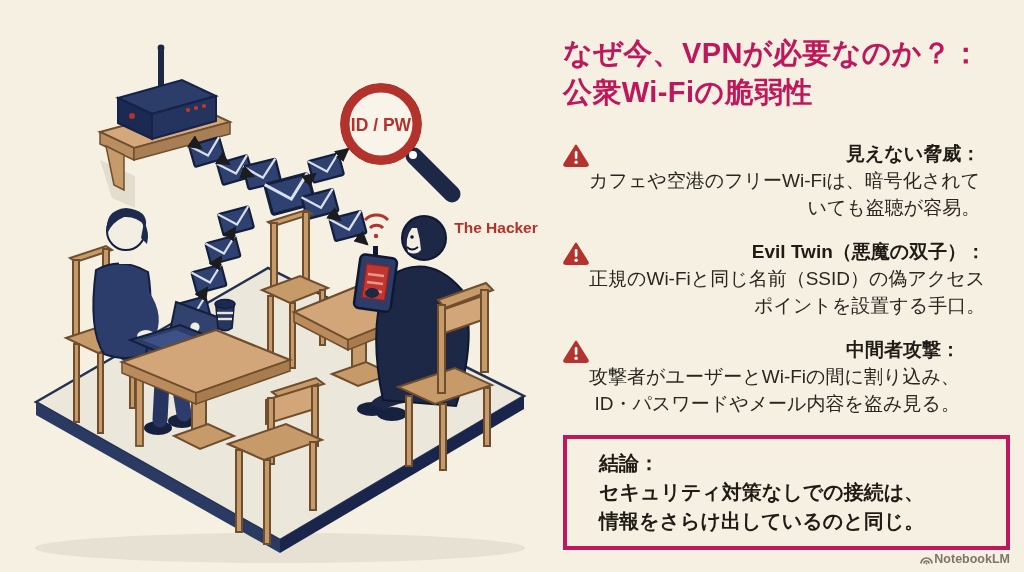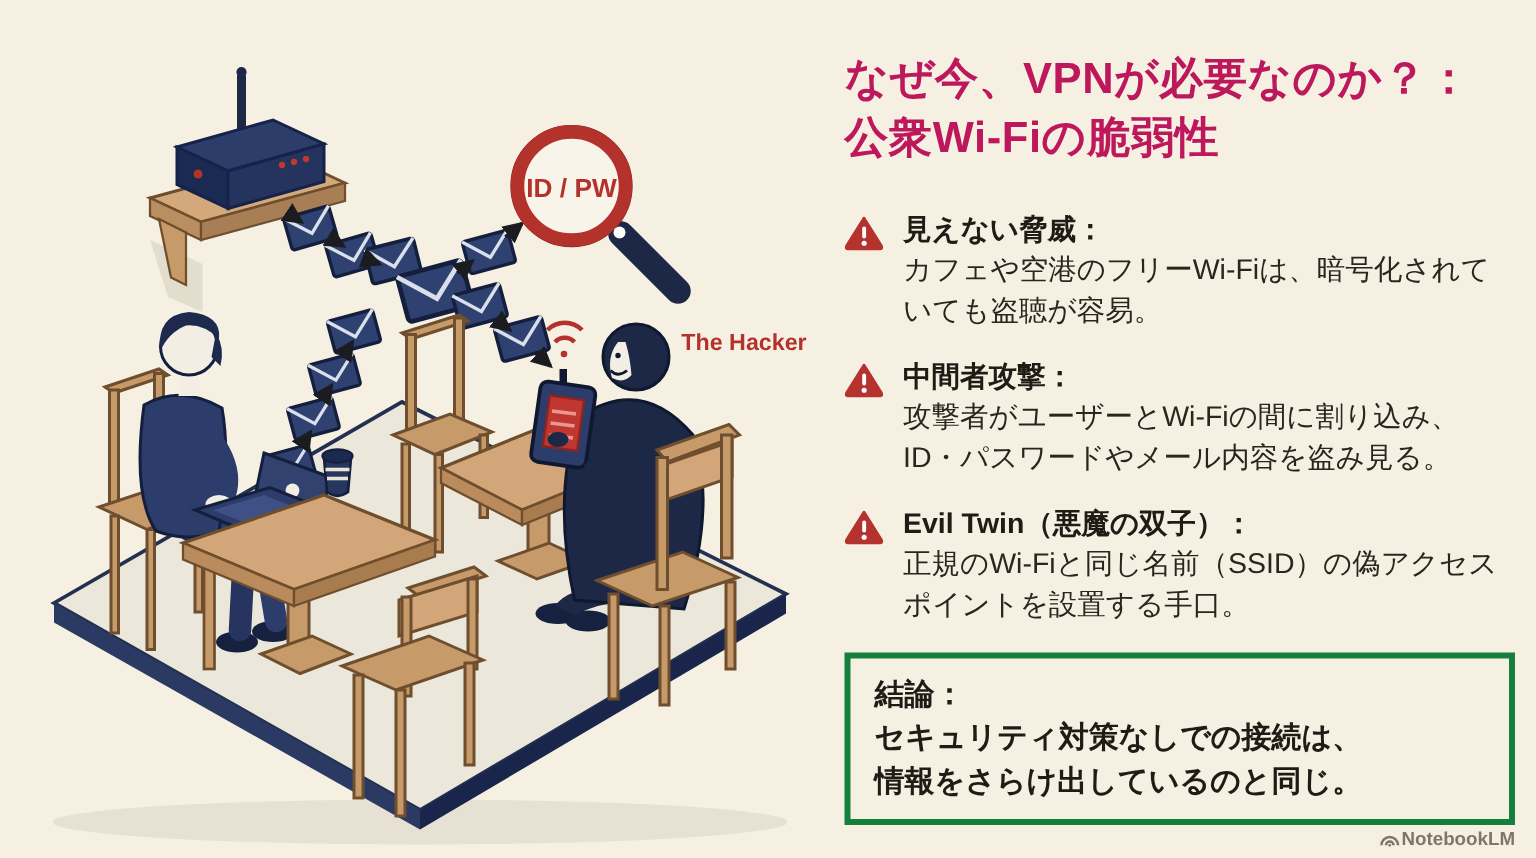--- a/index.html
+++ b/index.html
@@ -3,26 +3,26 @@
 <meta charset="utf-8">
 <style>
   html,body{margin:0;padding:0;}
   body{font-family:"Liberation Sans",sans-serif;}
   .canvas{position:relative;width:1024px;height:572px;background:#f5f0e2;overflow:hidden;}
   .illustration{position:absolute;left:0;top:0;}
   .right{position:absolute;left:563px;top:0;width:447px;}
   .title{margin:34px 0 0 0;font-size:29px;line-height:1.33;font-weight:bold;
          color:#be185d;white-space:pre-line;letter-spacing:0.4px;}
   .threats{margin-top:30px;}
-  .threat{display:flex;gap:13px;margin-bottom:17px;}
+  .threat{display:flex;gap:0;margin-bottom:17px;text-align:right;}
   .t-icon{flex:0 0 auto;margin-top:3px;}
   .t-text{font-size:19px;line-height:1.42;color:#2a251f;}
   .t-head{font-weight:bold;color:#201b15;}
   .t-body{white-space:pre-line;}
-  .conclusion{margin-top:12px;border:4px solid #15803d;padding:10px 16px;
+  .conclusion{margin-top:12px;border:4px solid #be185d;padding:10px 32px;
               font-size:20px;line-height:1.45;font-weight:bold;color:#201b15;}
   .c-head,.c-body{white-space:pre-line;}
   .brand{position:absolute;right:14px;bottom:6px;display:flex;align-items:center;gap:0;
          color:#7d7669;font-size:12.5px;font-weight:bold;}
 </style>
 </head>
 <body>
 
 <div class="canvas">
 
@@ -235,36 +235,36 @@
         </div>
       </div>
 
       <div class="threat">
         <svg class="t-icon" width="26" height="23" viewBox="0 0 26 23">
           <path d="M13 1.5 L24.6 20 Q25.4 22 23 22 L3 22 Q0.6 22 1.4 20 Z" fill="#b5332e" stroke="#b5332e" stroke-width="2" stroke-linejoin="round"></path>
           <rect x="11.8" y="7" width="2.6" height="8" rx="1.3" fill="#ffffff"></rect>
           <circle cx="13.1" cy="18.2" r="1.7" fill="#ffffff"></circle>
         </svg>
         <div class="t-text">
-          <div class="t-head">中間者攻撃：</div>
-          <div class="t-body">攻撃者がユーザーとWi-Fiの間に割り込み、
-ID・パスワードやメール内容を盗み見る。</div>
+          <div class="t-head">Evil Twin（悪魔の双子）：</div>
+          <div class="t-body">正規のWi-Fiと同じ名前（SSID）の偽アクセス
+ポイントを設置する手口。</div>
         </div>
       </div>
 
       <div class="threat">
         <svg class="t-icon" width="26" height="23" viewBox="0 0 26 23">
           <path d="M13 1.5 L24.6 20 Q25.4 22 23 22 L3 22 Q0.6 22 1.4 20 Z" fill="#b5332e" stroke="#b5332e" stroke-width="2" stroke-linejoin="round"></path>
           <rect x="11.8" y="7" width="2.6" height="8" rx="1.3" fill="#ffffff"></rect>
           <circle cx="13.1" cy="18.2" r="1.7" fill="#ffffff"></circle>
         </svg>
         <div class="t-text">
-          <div class="t-head">Evil Twin（悪魔の双子）：</div>
-          <div class="t-body">正規のWi-Fiと同じ名前（SSID）の偽アクセス
-ポイントを設置する手口。</div>
+          <div class="t-head">中間者攻撃：</div>
+          <div class="t-body">攻撃者がユーザーとWi-Fiの間に割り込み、
+ID・パスワードやメール内容を盗み見る。</div>
         </div>
       </div>
 
     </div>
 
     <div class="conclusion">
       <div class="c-head">結論：</div>
       <div class="c-body">セキュリティ対策なしでの接続は、
 情報をさらけ出しているのと同じ。</div>
     </div>

